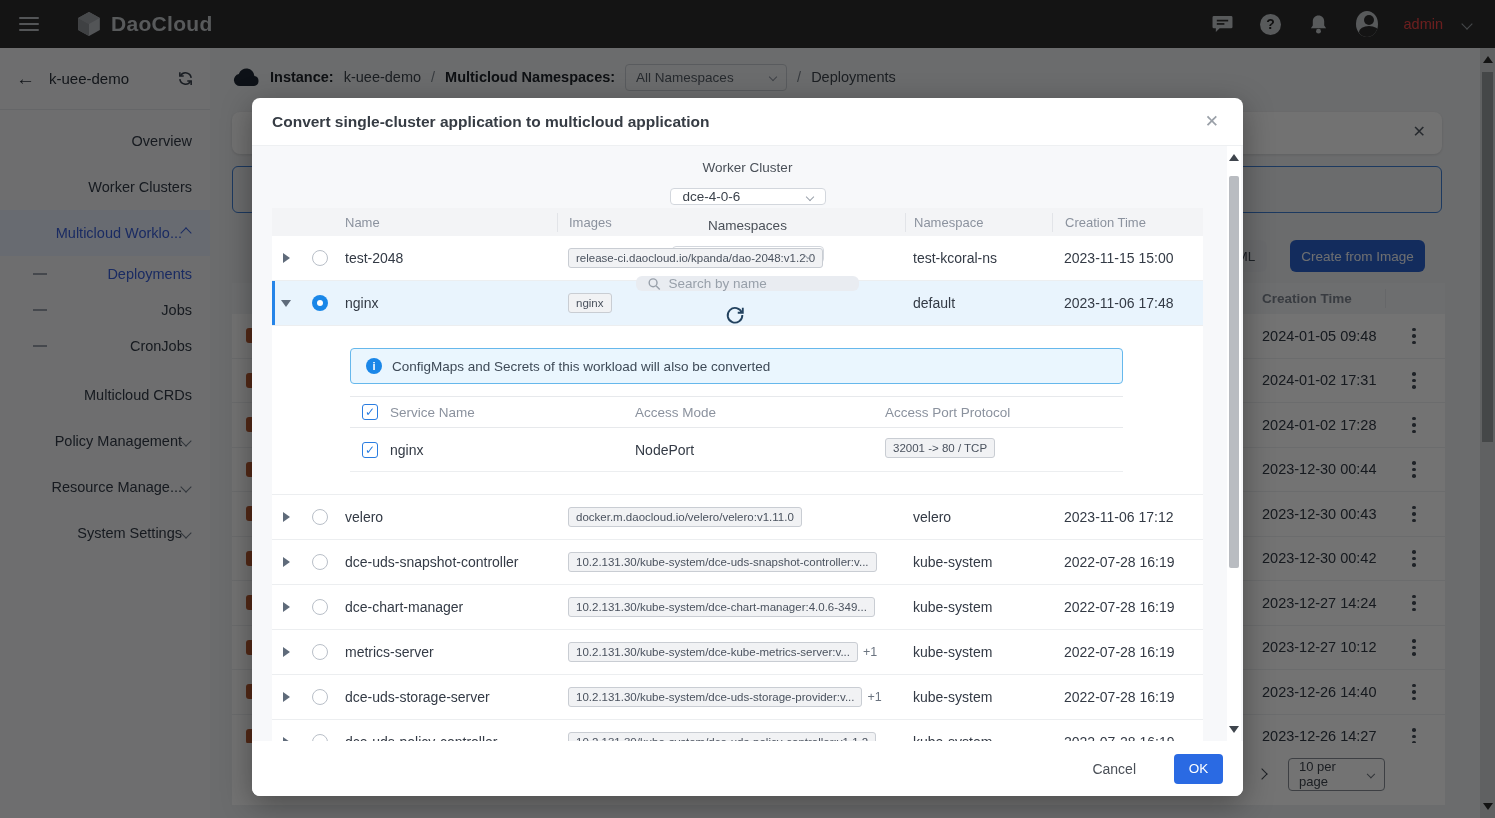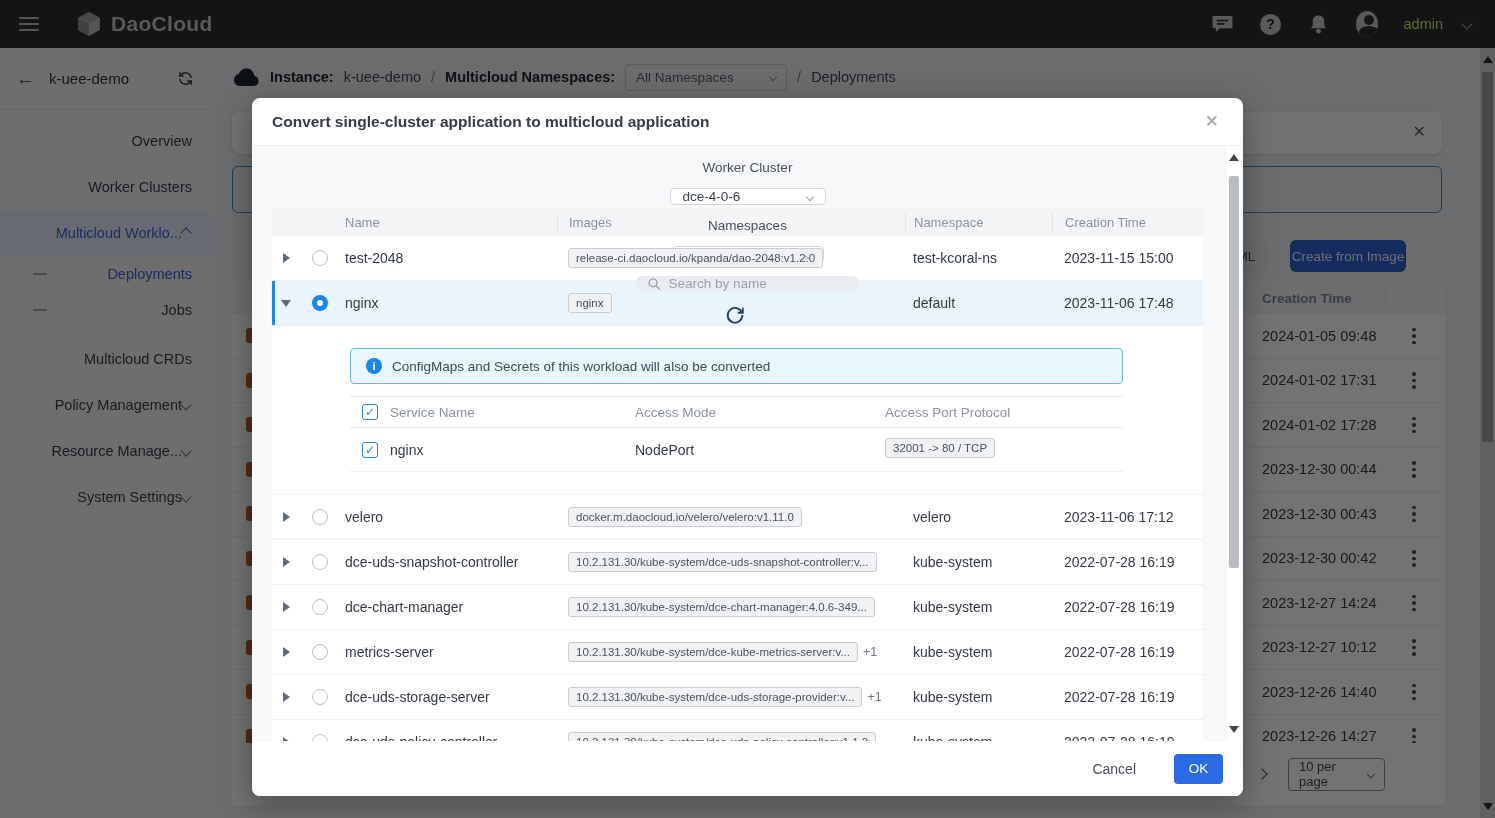--- a/index.html
+++ b/index.html
@@ -12,21 +12,21 @@
   .hamburger { width:20px; height:14px; margin-left:19px; display:flex; flex-direction:column; justify-content:space-between; cursor:pointer; }
   .hamburger span { display:block; height:2px; background:#b9bdc2; border-radius:1px; }
   .logo { display:flex; align-items:center; gap:9px; margin-left:37px; }
   .logo-text { font-size:21px; font-weight:bold; color:#c3c7cb; letter-spacing:.3px; }
   .topbar-right { margin-left:auto; display:flex; align-items:center; gap:26px; margin-right:24px; }
   .tb-icon { width:22px; height:22px; display:flex; align-items:center; justify-content:center; cursor:pointer; }
   .help-circle { width:21px; height:21px; border-radius:50%; background:#c3c7cb; color:#252525; font-size:14px; font-weight:bold; display:flex; align-items:center; justify-content:center; }
   .avatar { width:26px; height:26px; border-radius:50%; background:#c3c7cb; position:relative; overflow:hidden; }
   .avatar:before { content:""; position:absolute; left:8px; top:4px; width:10px; height:10px; border-radius:50%; background:#2e2e2e; }
   .avatar:after { content:""; position:absolute; left:3px; top:15px; width:20px; height:12px; border-radius:50%; background:#2e2e2e; }
-  .user-name { color:#bef264; font-size:14.5px; }
+  .user-name { color:#ef4444; font-size:14.5px; }
   .chev { display:inline-block; width:8px; height:8px; border-right:1.6px solid currentColor; border-bottom:1.6px solid currentColor; }
   .chev.down { transform:rotate(45deg); }
   .chev.up { transform:rotate(-135deg); }
   .chev.right { transform:rotate(-45deg); }
   .tb-caret { color:#9aa0a5; margin-left:-6px; }
 
   
   .sidebar { position:absolute; left:0; top:48px; width:210px; height:770px; background:#f3f4f6; z-index:1; }
   .sb-head { height:62px; display:flex; align-items:center; padding:0 16px; border-bottom:1px solid #e0e2e6; }
   .back-arrow { font-size:19px; color:#2b313a; cursor:pointer; }
@@ -48,21 +48,21 @@
   .breadcrumb { position:absolute; left:22px; top:7px; height:44px; display:flex; align-items:center; gap:10px; font-size:14.5px; color:#3f464e; }
   .bc-bold { font-weight:bold; color:#20252c; }
   .bc-sep { color:#7a828c; }
   .bc-select { width:162px; height:27px; border:1px solid #c6cad0; border-radius:4px; background:#eef0f2; display:flex; align-items:center; padding:0 10px; color:#555d66; font-size:13.5px; cursor:pointer; }
   .bc-select .chev { width:6px; height:6px; margin-left:auto; color:#8b929c; }
 
   .bg-banner { position:absolute; left:22px; top:64px; width:1210px; height:42px; background:#fdfdfd; border-radius:8px; box-shadow:0 1px 3px rgba(0,0,0,.12); }
   .bg-banner-close { position:absolute; right:16px; top:10px; font-size:16px; color:#565d66; cursor:pointer; }
   .bg-bluebox { position:absolute; left:22px; top:118px; width:1210px; height:47px; border:1px solid #3f7fd6; border-radius:6px; }
   .bg-btn-yaml { position:absolute; left:923px; top:192px; width:134px; height:32px; background:#e9ecf0; border-radius:6px; color:#424a56; font-size:13.5px; display:flex; align-items:center; justify-content:center; cursor:pointer; white-space:nowrap; }
-  .bg-btn-image { position:absolute; left:1080px; top:192px; width:116px; height:32px; background:#2a63cf; border-radius:6px; color:#f2f4f8; font-size:13.5px; display:flex; align-items:center; justify-content:center; cursor:pointer; white-space:nowrap; }
+  .bg-btn-image { position:absolute; left:1080px; top:192px; width:135px; height:32px; background:#2a63cf; border-radius:6px; color:#f2f4f8; font-size:13.5px; display:flex; align-items:center; justify-content:center; cursor:pointer; white-space:nowrap; }
 
   .bg-table { position:absolute; left:22px; top:235px; width:1213px; background:#fff; }
   .bg-thead { height:31px; background:#f2f3f5; display:flex; align-items:center; font-size:13.5px; color:#7e8691; font-weight:bold; }
   .bg-th-time { position:absolute; left:1030px; }
   .bg-th-sep { position:absolute; left:1153px; top:6px; width:1px; height:19px; background:#e3e5e8; }
   .bg-row { height:44.5px; display:flex; align-items:center; border-bottom:1px solid #eef0f2; position:relative; font-size:14.5px; color:#323a45; }
   .bg-row .dep-icon { position:absolute; left:14px; width:15px; height:15px; border-radius:3px; background:#b85c33; }
   .bg-row .bg-date { position:absolute; left:1030px; }
   .kebab { position:absolute; left:1180px; display:flex; flex-direction:column; gap:3px; cursor:pointer; }
   .kebab i { width:3.5px; height:3.5px; border-radius:50%; background:#454d57; }
@@ -211,20 +211,24 @@
           <span class="chev up sb-chev"></span>
         </div>
         <div class="sb-item sub active">
           <span class="sb-dash"></span>
           <span class="sb-label">Deployments</span>
         </div>
         <div class="sb-item sub">
           <span class="sb-dash"></span>
           <span class="sb-label">Jobs</span>
         </div>
+        <div class="sb-item sub">
+          <span class="sb-dash"></span>
+          <span class="sb-label">CronJobs</span>
+        </div>
         <div class="sb-item gap-top">
           <span class="sb-label">Multicloud CRDs</span>
         </div>
         <div class="sb-item">
           <span class="sb-label">Policy Management</span>
           <span class="chev down sb-chev"></span>
         </div>
         <div class="sb-item">
           <span class="sb-label">Resource Manage...</span>
           <span class="chev down sb-chev"></span>

